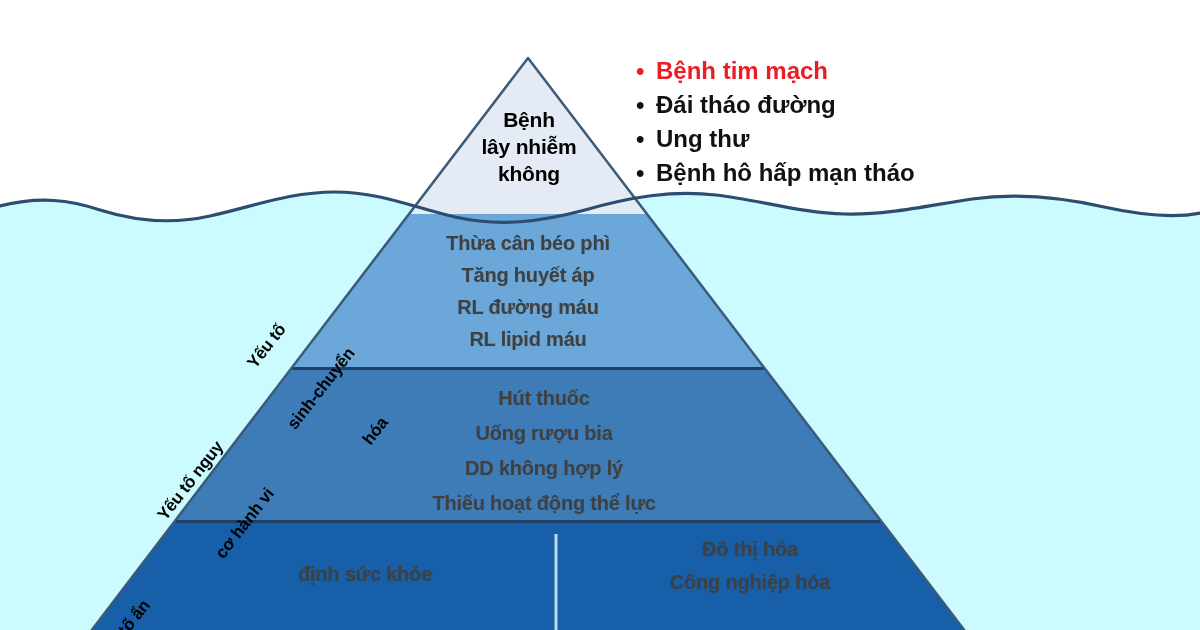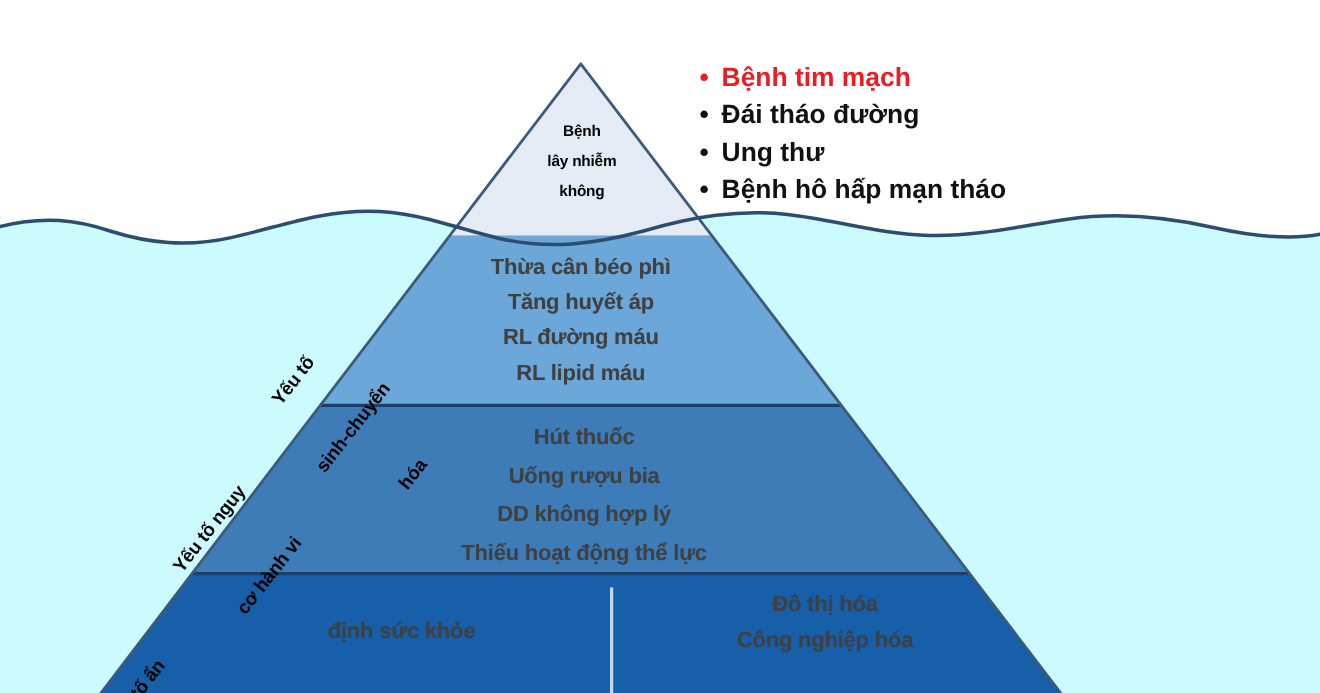--- a/index.html
+++ b/index.html
@@ -38,21 +38,21 @@
   .txt-layer > * { pointer-events: auto; }
 
   .peak-label {
     position: absolute;
     left: 448px;
     top: 106px;
     width: 162px;
     text-align: center;
     color: #000000;
     font-weight: bold;
-    font-size: 14px;
+    font-size: 21px;
     line-height: 27px;
     letter-spacing: -0.2px;
   }
 
   .bullet-list {
     position: absolute;
     left: 634px;
     top: 54px;
     list-style: none;
     margin: 0;
@@ -88,21 +88,21 @@
   }
   #tier2-text {
     left: 360px;
     top: 227px;
     width: 336px;
     font-size: 20px;
     line-height: 32px;
     letter-spacing: -0.2px;
   }
   #tier3-text {
-    left: 331px;
+    left: 344px;
     top: 381px;
     width: 400px;
     font-size: 20px;
     line-height: 35px;
     letter-spacing: -0.2px;
   }
   #tier4-left-text {
     left: 185px;
     top: 558px;
     width: 360px;

